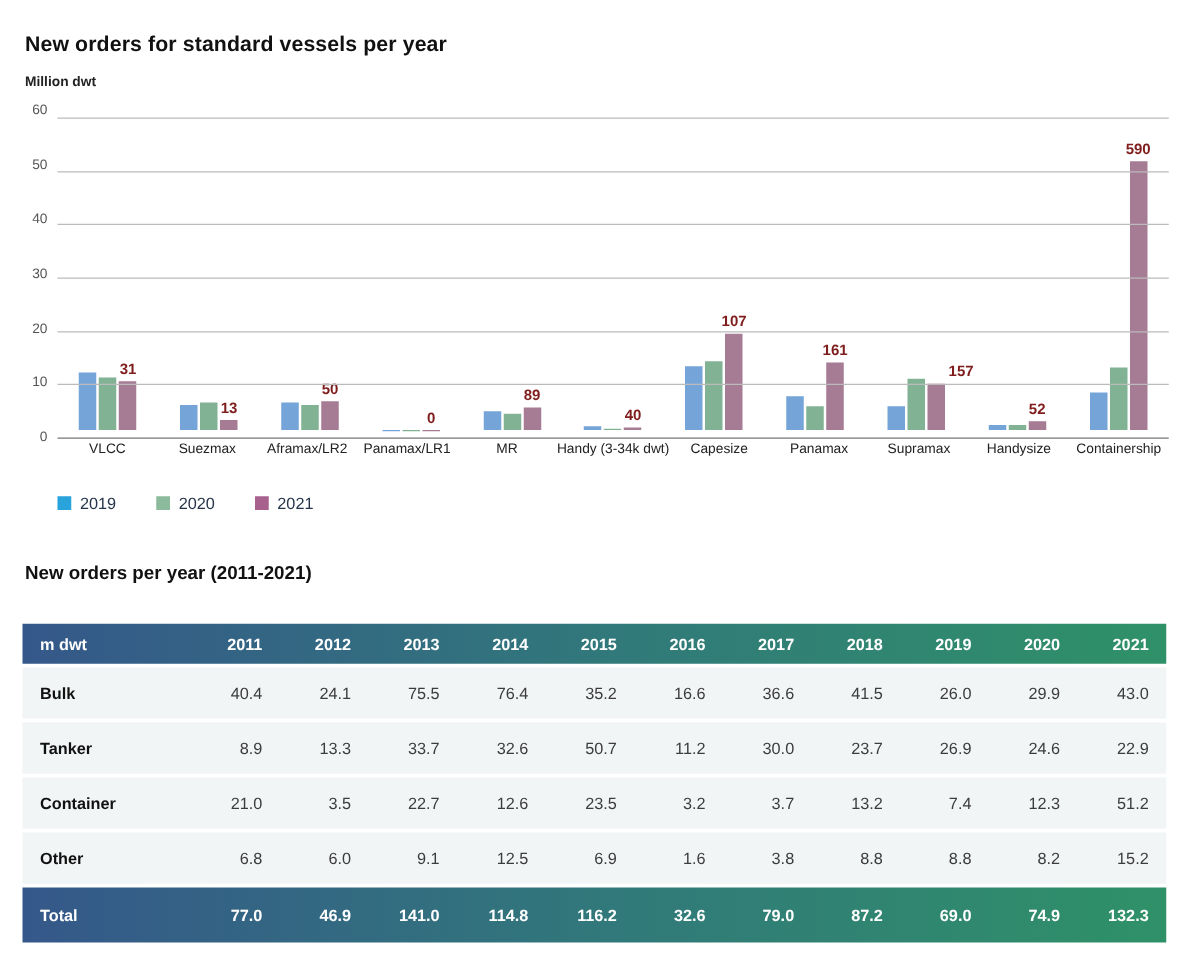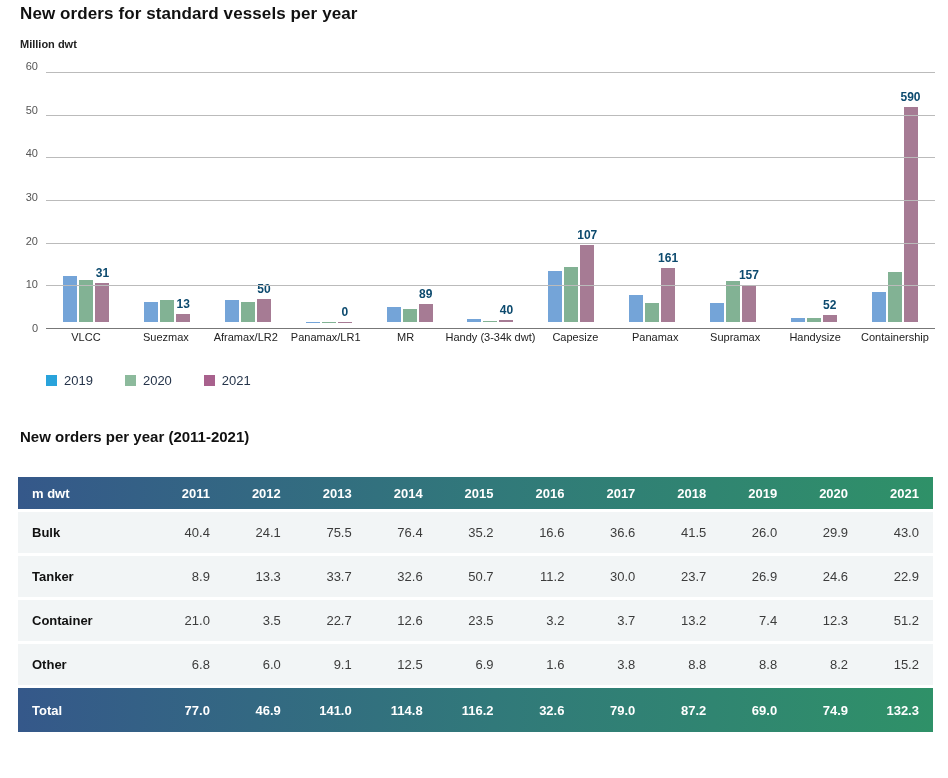--- a/index.html
+++ b/index.html
@@ -3,21 +3,21 @@
 <meta charset="utf-8">
 <style>
   * { box-sizing: border-box; margin: 0; padding: 0; }
   html, body { background: #ffffff; }
   body {
     width: 948px; height: 778px;
     font-family: "Liberation Sans", sans-serif;
     color: #1a1a1a;
     overflow: hidden;
   }
-  .page { padding: 4px 13px 0 20px; }
+  .page { padding: 26px 13px 0 20px; }
 
   
   .chart-title {
     font-size: 17px; font-weight: bold; color: #111111;
     letter-spacing: .1px; margin-bottom: 14px;
   }
   .y-axis-label { font-size: 11px; font-weight: bold; color: #222; margin-bottom: 10px; }
   .chart-wrap { display: flex; }
   .y-gutter { width: 26px; position: relative; flex: none; }
   .plot {
@@ -35,21 +35,21 @@
     position: absolute; left: 0; right: 0; top: 0; bottom: 0;
     display: flex;
   }
   .group {
     flex: 1; position: relative;
     display: flex; align-items: flex-end; justify-content: center; gap: 2px;
     height: 100%;
   }
   .bar { width: 14px; flex: none; }
   .val-label {
-    position: absolute; font-size: 12px; font-weight: bold; color: #0c4a6e;
+    position: absolute; font-size: 12px; font-weight: bold; color: #7f1d1d;
     left: 50%; white-space: nowrap;
   }
   .x-labels { display: flex; margin-left: 26px; margin-top: 9px; }
   .x-label {
     flex: 1; text-align: center; font-size: 11px; color: #222; white-space: nowrap;
   }
   .legend { display: flex; gap: 32px; margin: 30px 0 0 26px; align-items: center; }
   .legend-item { display: flex; align-items: center; gap: 7px; }
   .legend-swatch { width: 11px; height: 11px; flex: none; }
   .legend-label { font-size: 13px; color: #25344a; }
@@ -141,21 +141,21 @@
             <div class="group">
               <div class="bar" style="height: 10.8333%; background: rgb(116, 164, 216);"></div>
               <div class="bar" style="height: 7.5%; background: rgb(130, 178, 148);"></div>
               <div class="bar" style="height: 21.6667%; background: rgb(166, 123, 148);"></div>
               <div class="val-label" style="bottom: calc(21.6667% + 3px); transform: translateX(calc(-50% + 16px));">161</div>
             </div>
             <div class="group">
               <div class="bar" style="height: 7.66667%; background: rgb(116, 164, 216);"></div>
               <div class="bar" style="height: 16.3333%; background: rgb(130, 178, 148);"></div>
               <div class="bar" style="height: 14.8333%; background: rgb(166, 123, 148);"></div>
-              <div class="val-label" style="bottom: calc(14.8333% + 3px); transform: translateX(calc(-50% + 16px));">157</div>
+              <div class="val-label" style="bottom: calc(14.8333% + 3px); transform: translateX(calc(-50% + 16px)); margin-left: 20px;">157</div>
             </div>
             <div class="group">
               <div class="bar" style="height: 1.66667%; background: rgb(116, 164, 216);"></div>
               <div class="bar" style="height: 1.5%; background: rgb(130, 178, 148);"></div>
               <div class="bar" style="height: 2.66667%; background: rgb(166, 123, 148);"></div>
               <div class="val-label" style="bottom: calc(2.66667% + 3px); transform: translateX(calc(-50% + 16px));">52</div>
             </div>
             <div class="group">
               <div class="bar" style="height: 11.8333%; background: rgb(116, 164, 216);"></div>
               <div class="bar" style="height: 20.1667%; background: rgb(130, 178, 148);"></div>

